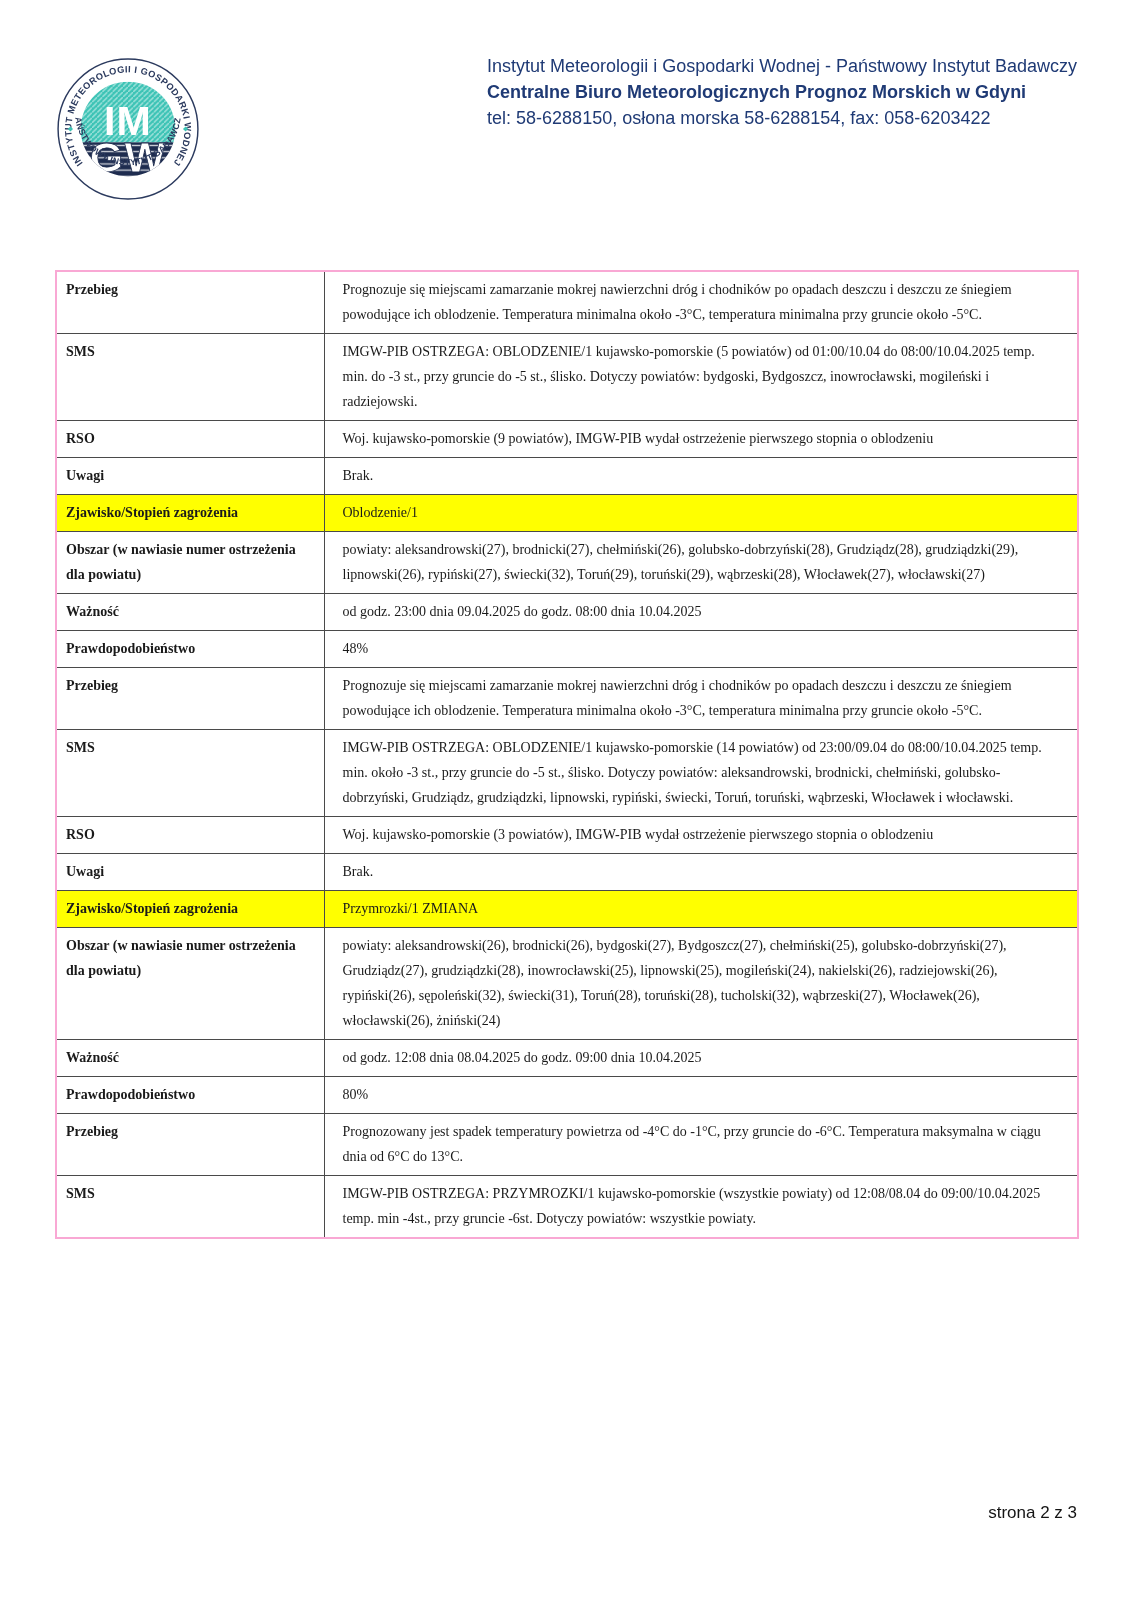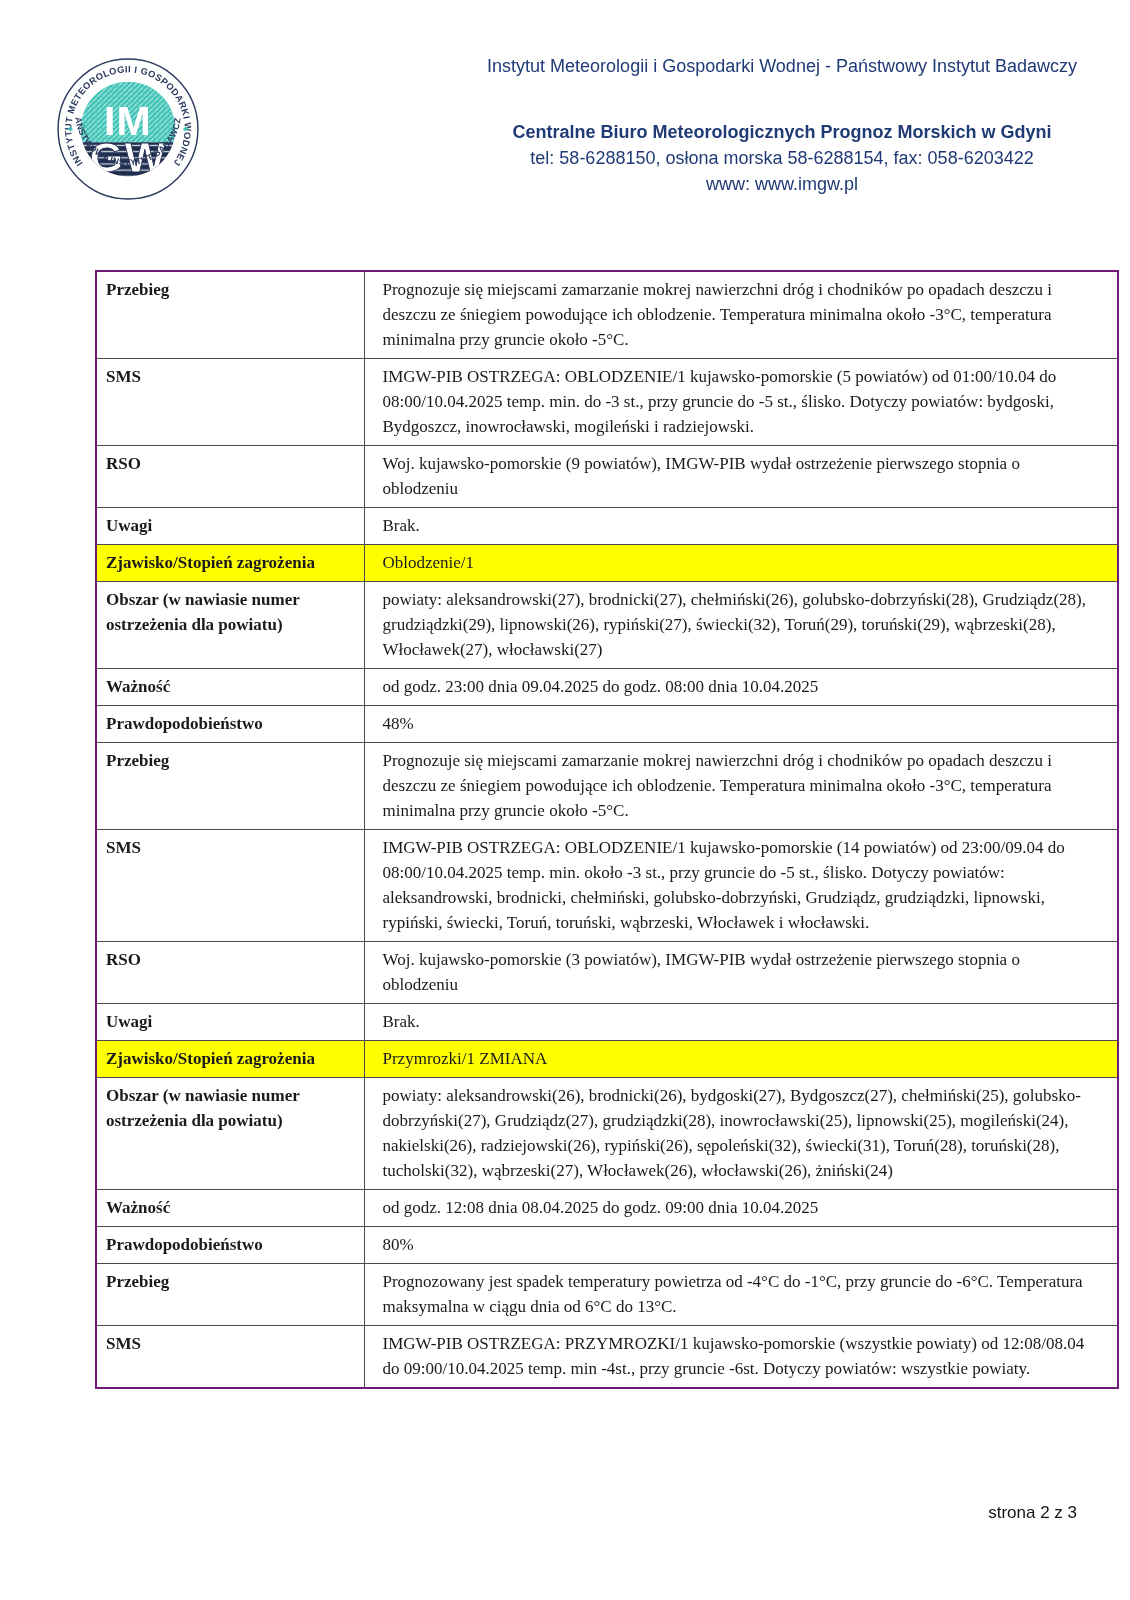--- a/index.html
+++ b/index.html
@@ -15,34 +15,34 @@
     position: absolute; inset: 0;
     background: #ffffff;
   }
   
   .logo {
     position: absolute; left: 56px; top: 56px;
     width: 144px; height: 146px;
   }
   .header-text {
     position: absolute; top: 53px; right: 53px;
-    text-align: center;
+    text-align: left;
     font-family: "Liberation Sans", sans-serif;
     font-size: 18px; line-height: 26px;
     color: var(--accent_navy, #1f3a75);
   }
-  .header-text .bold-line { font-weight: bold; margin-top: 40px; }
+  .header-text .bold-line { font-weight: bold; }
   
   table.warn-table {
     position: absolute; left: 55px; top: 270px;
     width: 1022px;
     border-collapse: collapse;
     table-layout: fixed;
-    border: 2px solid #701a75;
-    font-size: 17px; line-height: 25px; margin-left: 40px;
+    border: 2px solid #f9a8d4;
+    font-size: 14px; line-height: 25px;
   }
   table.warn-table col.c1 { width: 268px; }
   table.warn-table col.c2 { width: 754px; }
   table.warn-table td {
     border: 1px solid #4a4a4a;
     vertical-align: top;
     background: #ffffff;
   }
   td.label-cell {
     font-weight: bold;
@@ -100,21 +100,20 @@
       </text>
 
       <rect x="12.2" y="69.2" width="3.6" height="3.6" fill="#3cc3b5" transform="rotate(45 14 71)"></rect>
       <rect x="124.2" y="69.2" width="3.6" height="3.6" fill="#3cc3b5" transform="rotate(45 126 71)"></rect>
     </svg>
 
     <div class="header-text">
       <div>Instytut Meteorologii i Gospodarki Wodnej - Państwowy Instytut Badawczy</div>
       <div class="bold-line">Centralne Biuro Meteorologicznych Prognoz Morskich w Gdyni</div>
       <div>tel: 58-6288150, osłona morska 58-6288154, fax: 058-6203422</div>
-      <div>www: www.imgw.pl</div>
     </div>
   </div>
 
   <table class="warn-table">
     <colgroup>
         <col class="c1">
         <col class="c2">
       </colgroup>
     <tbody id="table-body">
         <tr>

